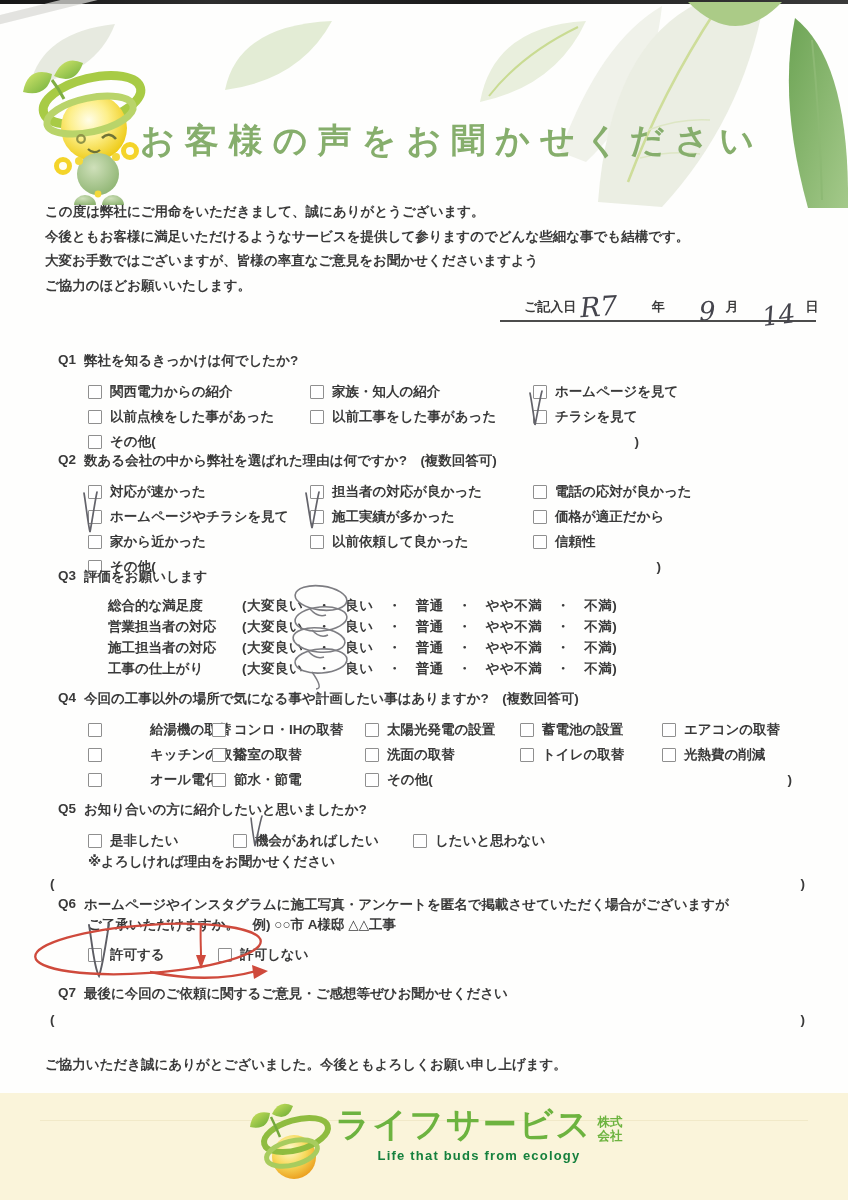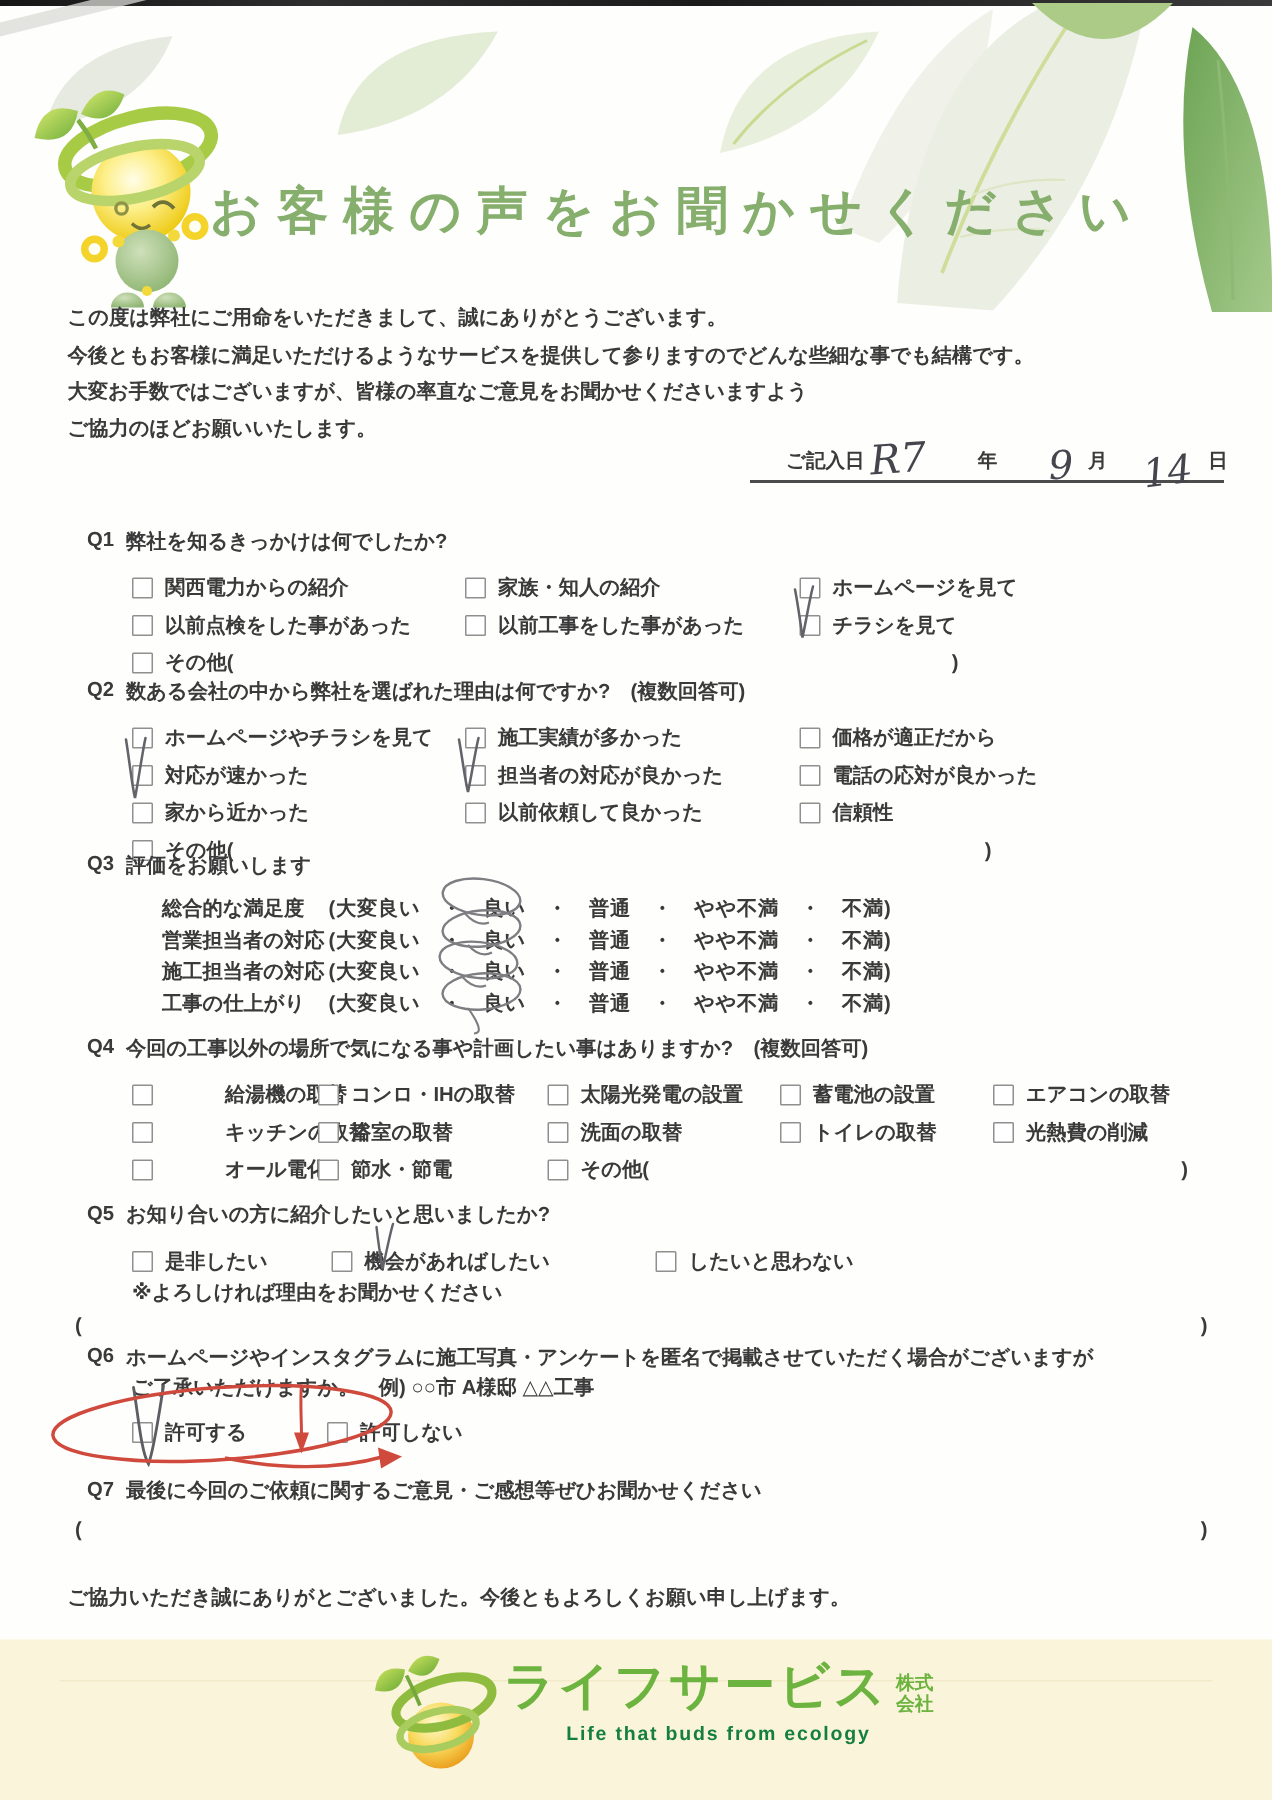--- a/index.html
+++ b/index.html
@@ -36,26 +36,26 @@
   .q{position:absolute;left:58px;font-size:13.5px;font-weight:600;}
   .q-head{display:flex;white-space:nowrap;margin:0 0 9px 0;}
   .q-num{margin-right:8px;font-weight:700;}
   .opt-rows{margin-left:30px;}
   .opt-row{display:flex;align-items:center;height:25px;}
   .opt{display:flex;align-items:center;white-space:nowrap;}
   .cb{width:12px;height:12px;border:1.5px solid #8f8f8f;border-radius:1px;background:#fff;
     flex:none;margin-right:8px;}
   .cw222{width:222px;} .cw223{width:223px;}
   .cw124{width:124px;gap:40px;} .cw153{width:153px;} .cw155{width:155px;} .cw142{width:142px;}
-  .cw165{width:133px;} .cw140{width:140px;} .cw130{width:130px;}
+  .cw165{width:145px;} .cw140{width:140px;} .cw130{width:130px;}
   .other-row{display:flex;justify-content:space-between;align-items:center;height:25px;}
   .other-inline{display:flex;justify-content:space-between;align-items:center;width:427px;}
   .paren-row{display:flex;justify-content:space-between;margin-left:-8px;width:755px;height:22px;}
   
-  .q3-row{display:flex;align-items:center;height:21px;white-space:nowrap;}
+  .q3-row{display:flex;align-items:center;height:21px;white-space:nowrap;gap:23px;}
   .q3-label{width:98px;margin-left:50px;}
   .q3-scale{margin-left:13px;letter-spacing:.5px;}
   .note-line{margin-left:30px;height:23px;}
   
   .anno{position:absolute;pointer-events:none;}
   .closing{position:absolute;left:45px;top:1056px;font-size:13.5px;font-weight:600;}
   
   .footer-band{position:absolute;left:0;top:1093px;width:848px;height:107px;background:#faf4da;}
   .footer-line{position:absolute;top:27px;left:40px;width:768px;border-top:1px solid #f1e9c8;}
   .logo-row{position:absolute;left:12px;top:6px;width:848px;display:flex;justify-content:center;}
@@ -194,43 +194,43 @@
 
   <div class="q" style="top:452px">
     <div class="q-head">
       <span class="q-num">Q2</span>
       <span>数ある会社の中から弊社を選ばれた理由は何ですか?　(複数回答可)</span>
     </div>
     <div class="opt-rows">
       <div class="opt-row">
         <div class="opt cw222">
           <span class="cb"></span>
+          <span>対応が速かった</span>
+        </div>
+        <div class="opt cw223">
+          <span class="cb"></span>
+          <span>担当者の対応が良かった</span>
+        </div>
+        <div class="opt">
+          <span class="cb"></span>
+          <span>電話の応対が良かった</span>
+        </div>
+      </div>
+      <div class="opt-row">
+        <div class="opt cw222">
+          <span class="cb"></span>
           <span>ホームページやチラシを見て</span>
         </div>
         <div class="opt cw223">
           <span class="cb"></span>
           <span>施工実績が多かった</span>
         </div>
         <div class="opt">
           <span class="cb"></span>
           <span>価格が適正だから</span>
-        </div>
-      </div>
-      <div class="opt-row">
-        <div class="opt cw222">
-          <span class="cb"></span>
-          <span>対応が速かった</span>
-        </div>
-        <div class="opt cw223">
-          <span class="cb"></span>
-          <span>担当者の対応が良かった</span>
-        </div>
-        <div class="opt">
-          <span class="cb"></span>
-          <span>電話の応対が良かった</span>
         </div>
       </div>
       <div class="opt-row">
         <div class="opt cw222">
           <span class="cb"></span>
           <span>家から近かった</span>
         </div>
         <div class="opt cw223">
           <span class="cb"></span>
           <span>以前依頼して良かった</span>
@@ -351,21 +351,21 @@
     <div class="opt-rows">
       <div class="opt-row">
         <div class="opt cw165">
           <span class="cb"></span>
           <span>是非したい</span>
         </div>
         <div class="opt cw140">
           <span class="cb"></span>
           <span>機会があればしたい</span>
         </div>
-        <div class="opt" style="margin-left:76px">
+        <div class="opt" style="margin-left:40px">
           <span class="cb"></span>
           <span>したいと思わない</span>
         </div>
       </div>
     </div>
     <div class="note-line">※よろしければ理由をお聞かせください</div>
     <div class="paren-row">
       <span>(</span>
       <span>)</span>
     </div>

